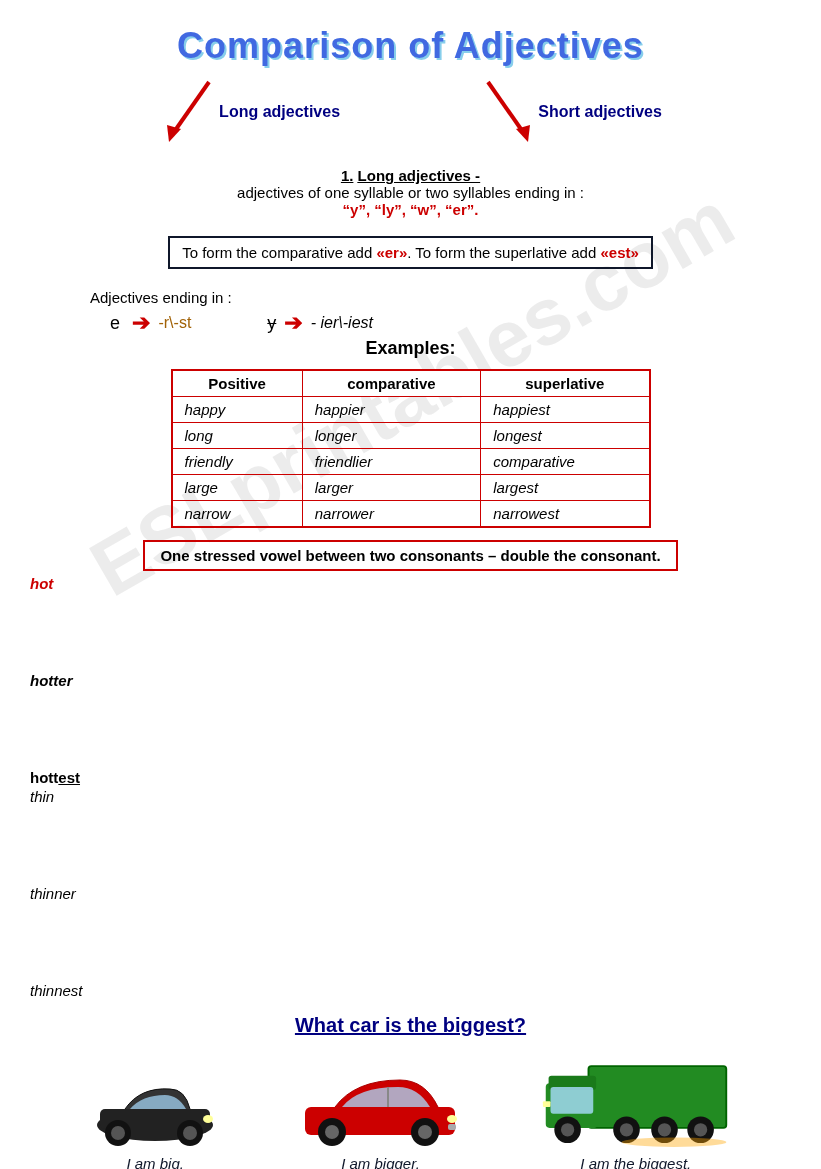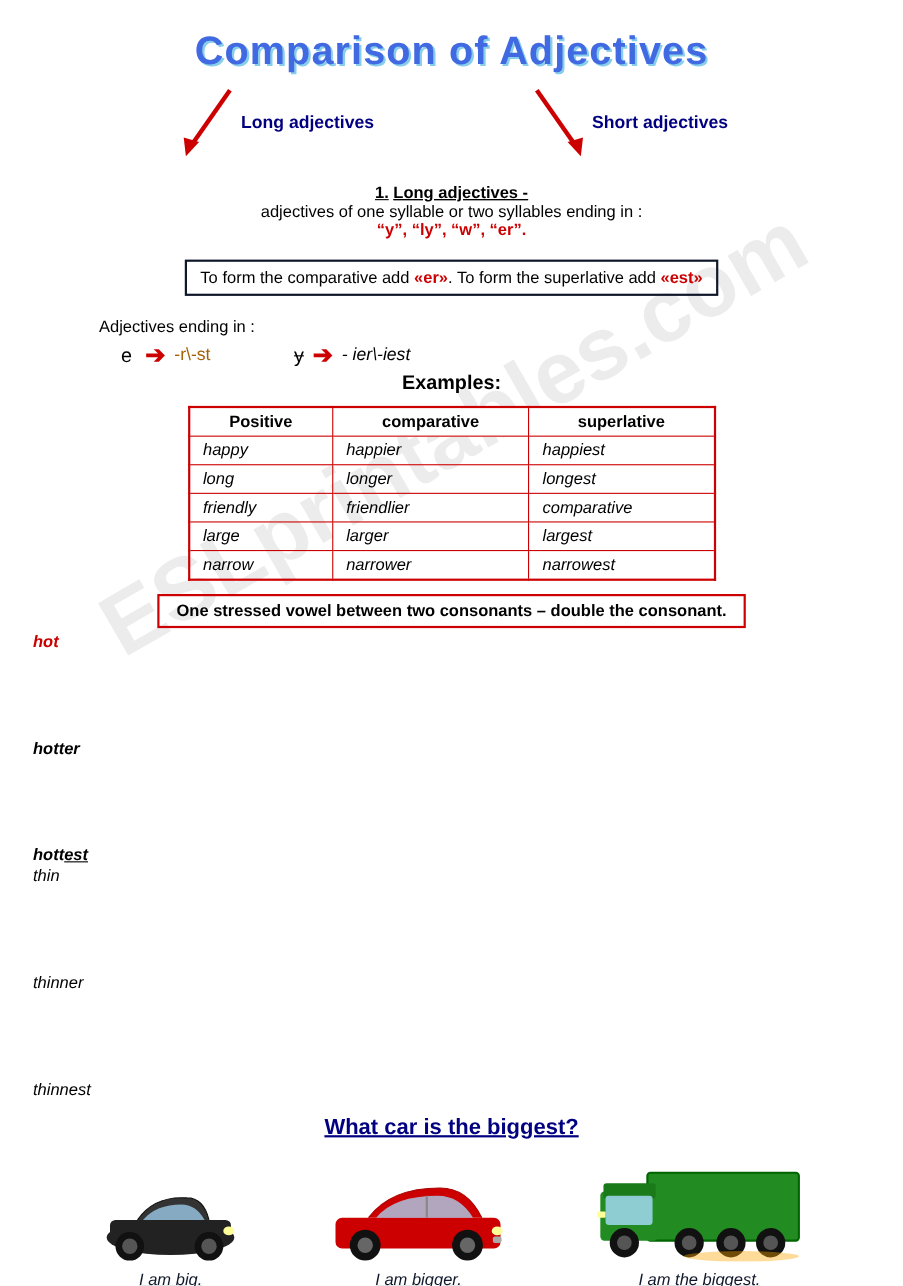--- a/index.html
+++ b/index.html
@@ -184,21 +184,21 @@
     .hot-row, .thin-row {
       display: flex;
       justify-content: center;
       gap: 80px;
       font-size: 15px;
       margin: 2px 0;
       flex-direction: column;
     }
     .hot-col1 { color: #cc0000; font-weight: bold; font-style: italic; }
     .hot-col2 { font-style: italic; font-weight: bold; }
-    .hot-col3 { font-style: italic; font-weight: bold; }
+    .hot-col3 { font-weight: bold; }
     .hot-bold { font-weight: bold; text-decoration: underline; }
 
     
     .question-section {
       text-align: center;
       margin: 15px 0 10px 0;
     }
     .question-text {
       font-size: 20px;
       font-weight: bold;

